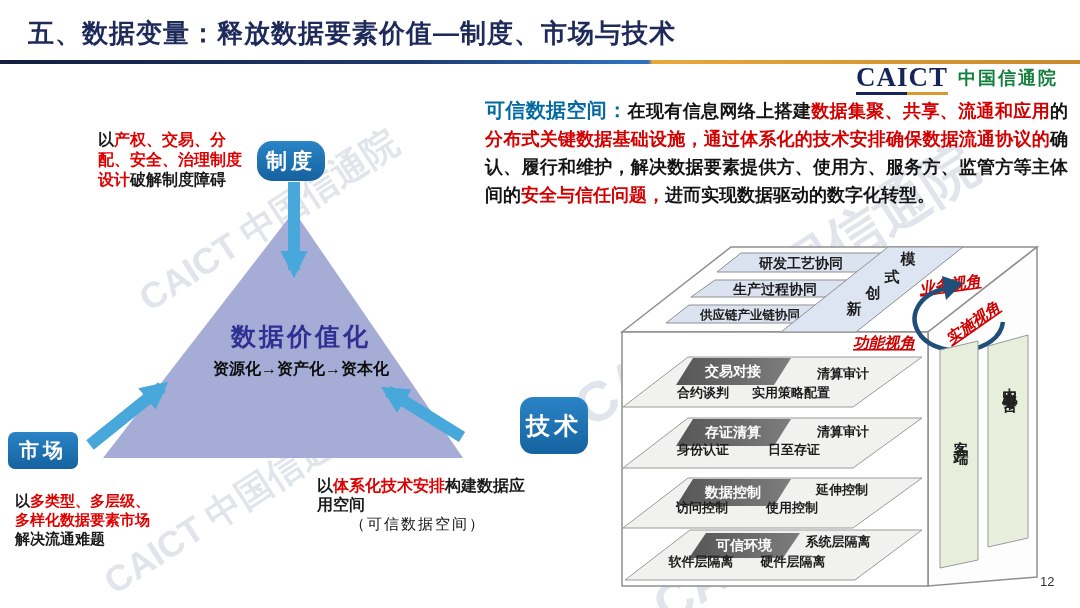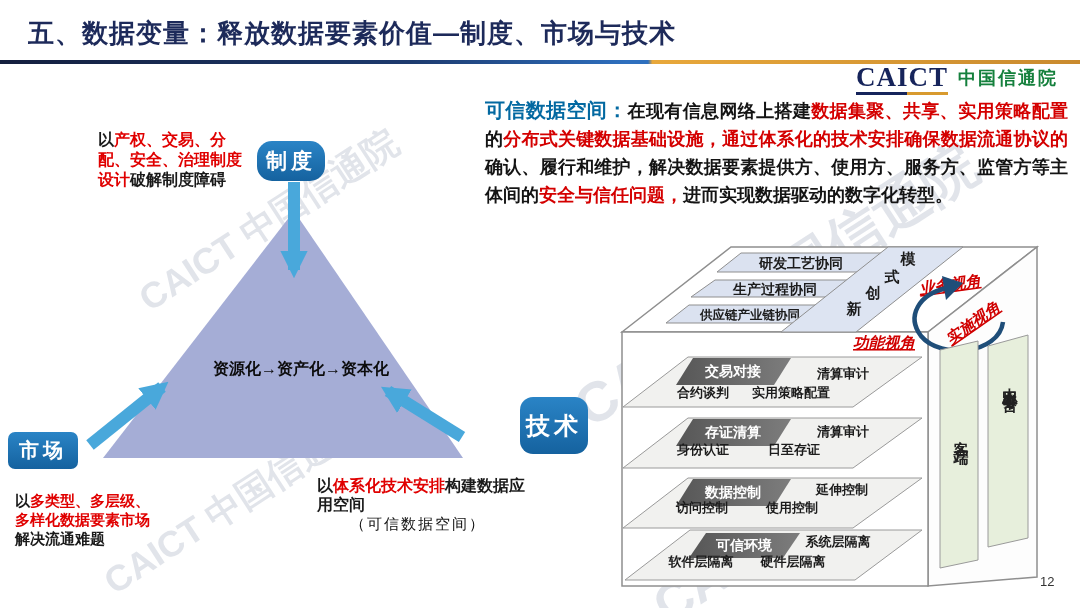--- a/index.html
+++ b/index.html
@@ -75,35 +75,36 @@
     <polygon points="294,126 103,373 463,373" fill="#a5add6"></polygon>
     <line x1="294" y1="97" x2="294" y2="185" stroke="#49a8db" stroke-width="12" marker-end="url(#ah)"></line>
     <line x1="90" y1="360" x2="162" y2="302" stroke="#49a8db" stroke-width="12" marker-end="url(#ah)"></line>
     <line x1="462" y1="352" x2="388" y2="306" stroke="#49a8db" stroke-width="12" marker-end="url(#ah)"></line>
   </svg>
 
   <div class="badge" style="left:257px;top:141px;width:68px;height:40px;border-radius:15px;font-size:21px;">制度</div>
   <div class="badge" style="left:8px;top:432px;width:70px;height:37px;border-radius:7px;font-size:20px;">市场</div>
   <div class="badge" style="left:472px;top:397px;width:68px;height:57px;border-radius:13px;font-size:24px;margin-left:48px;">技术</div>
 
+  <div class="center-title">数据价值化</div>
   <div class="center-sub">资源化→资产化→资本化</div>
 
   <div class="ann" style="left:98px;top:130px;width:154px;font-size:16px;line-height:20px;">
     <span>以</span><span class="red">产权、交易、分配、安全、治理制度设计</span><span>破解制度障碍</span>
   </div>
   <div class="ann" style="left:15px;top:491px;width:146px;font-size:15px;line-height:19px;">
     <span>以</span><span class="red">多类型、多层级、多样化数据要素市场</span><span>解决流通难题</span>
   </div>
   <div class="ann" style="left:317px;top:476px;width:212px;font-size:16px;line-height:19px;">
     <span>以</span><span class="red">体系化技术安排</span><span>构建数据应用空间</span>
   </div>
   <div class="ann-note" style="left:350px;top:515px;font-size:15px;letter-spacing:2px;">（可信数据空间）</div>
 
   <p class="para" style="margin:0;">
-    <span class="head">可信数据空间：</span><span>在现有信息网络上搭建</span><span class="red">数据集聚、共享、实用策略配置</span><span>的</span><span class="red">分布式关键数据基础设施，通过体系化的技术安排确保数据流通协议的</span><span>确认、履行和维护，解决数据要素提供方、使用方、服务方、监管方等主体间的</span><span class="red">安全与信任问题，</span><span>进而实现数据驱动的数字化转型。</span>
+    <span class="head">可信数据空间：</span><span>在现有信息网络上搭建</span><span class="red">数据集聚、共享、流通和应用</span><span>的</span><span class="red">分布式关键数据基础设施，通过体系化的技术安排确保数据流通协议的</span><span>确认、履行和维护，解决数据要素提供方、使用方、服务方、监管方等主体间的</span><span class="red">安全与信任问题，</span><span>进而实现数据驱动的数字化转型。</span>
   </p>
 
   <svg class="box-svg" width="470" height="360" viewBox="0 0 470 360">
     <defs>
       <linearGradient id="hdr" x1="0" y1="0" x2="1" y2="0">
         <stop offset="0" stop-color="#565656"></stop>
           <stop offset="1" stop-color="#7d7d7d"></stop>
       </linearGradient>
     </defs>
 

